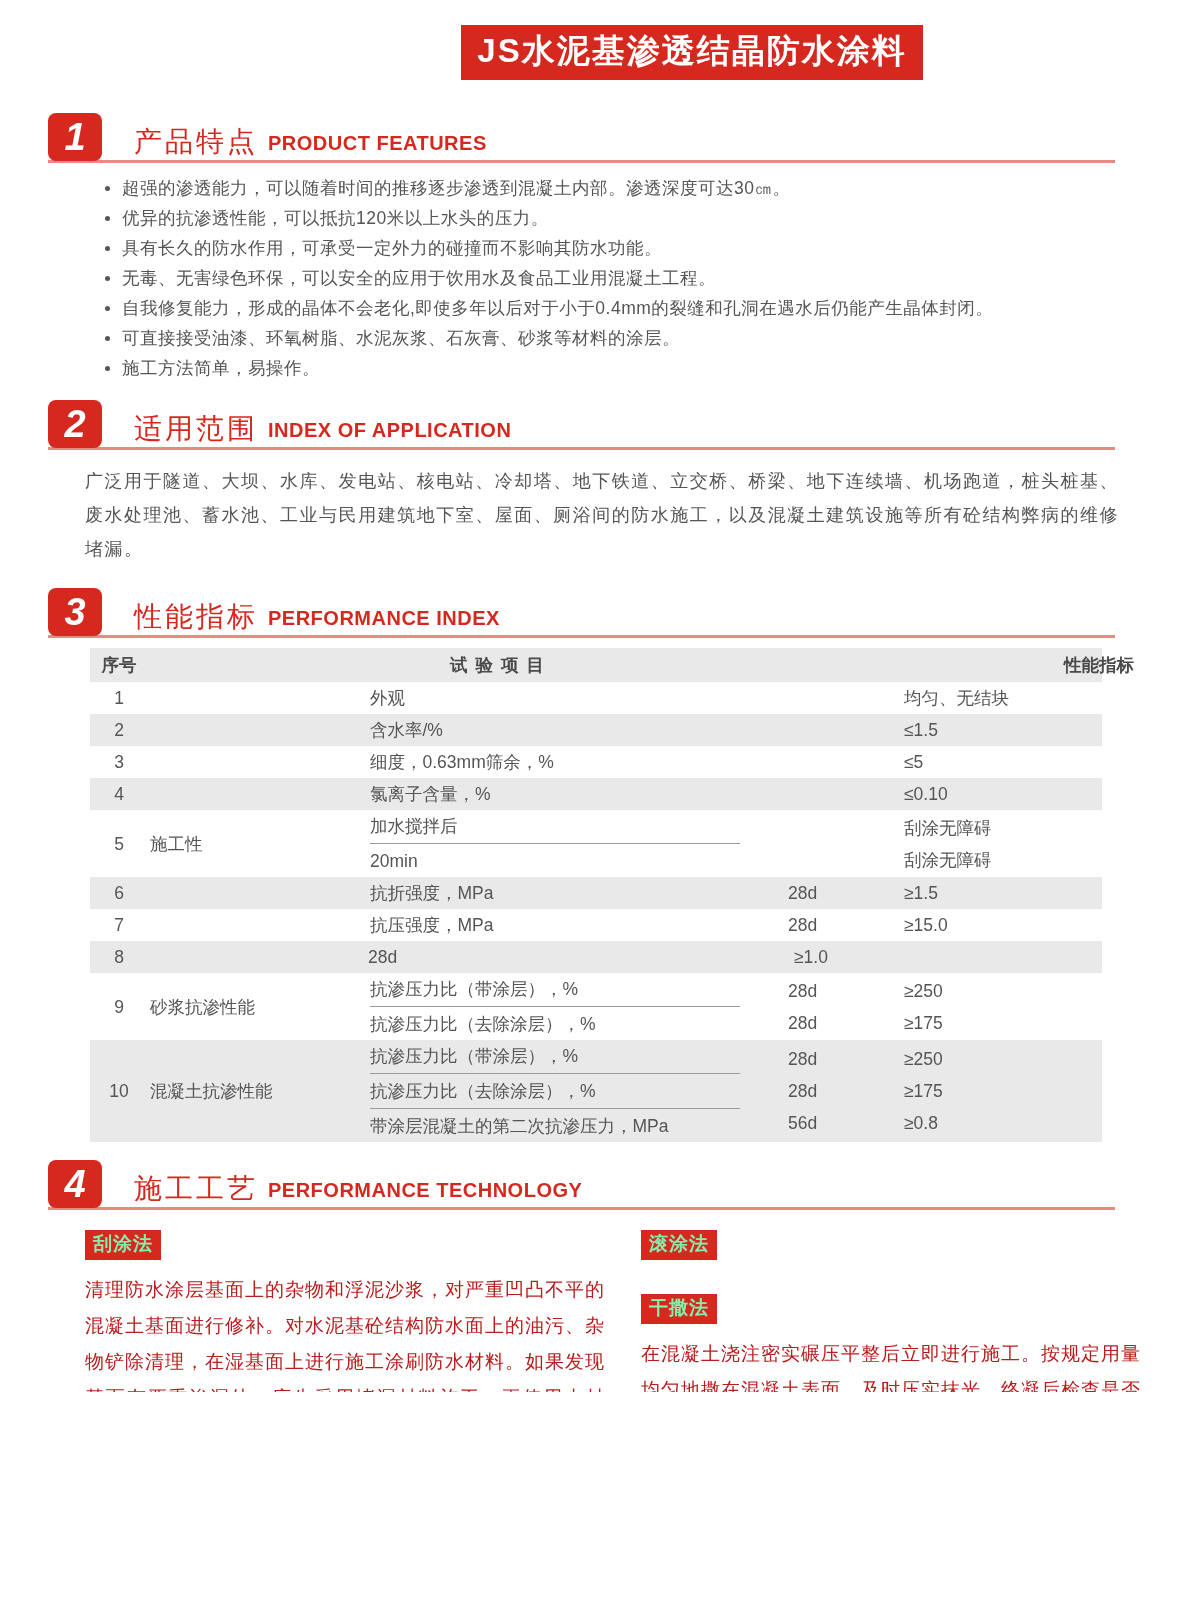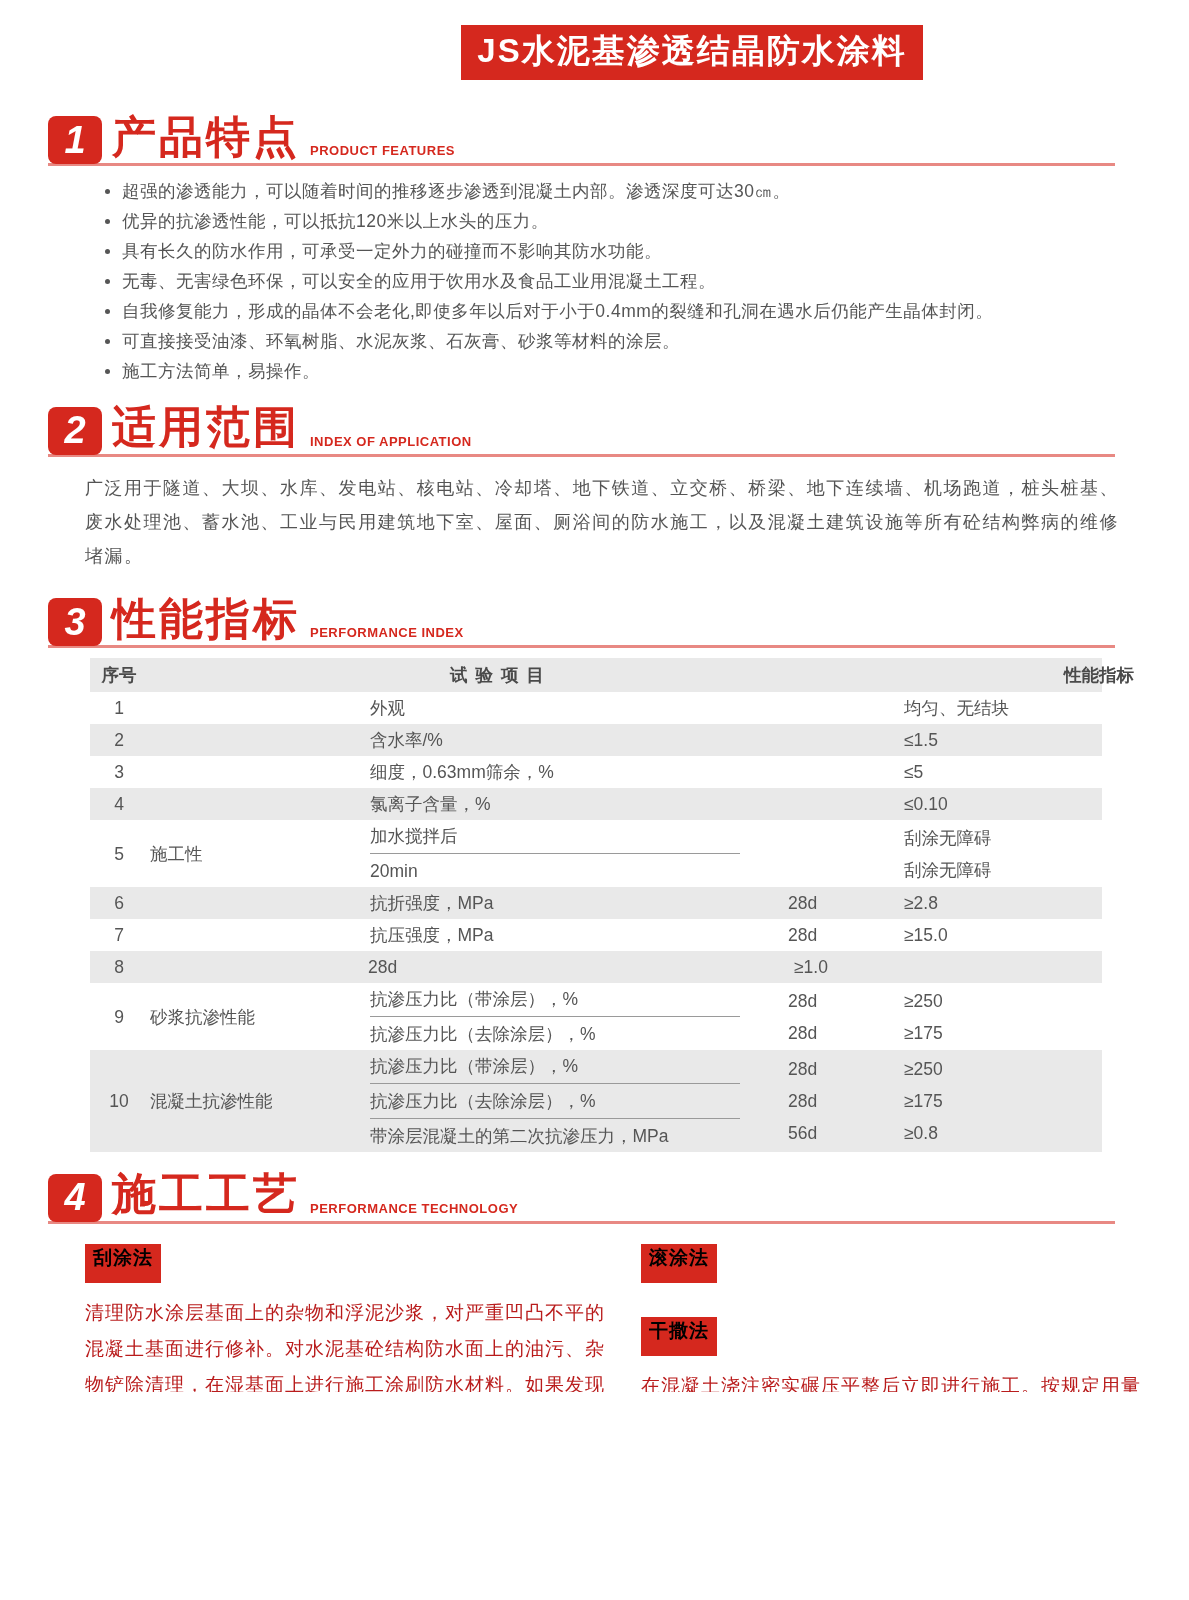--- a/index.html
+++ b/index.html
@@ -11,23 +11,23 @@
   .title-row { padding-top:25px; display:flex; justify-content:center; padding-left:195px; }
   .title-banner { background:#d5281e; color:#ffffff; font-size:33px; font-weight:bold;
                   padding:4px 16px 6px; letter-spacing:2px; }
 
   
   .sec-head { margin:0 74px 0 48px; display:flex; align-items:flex-end;
               border-bottom:3px solid rgba(213,40,30,.55); padding-bottom:2px; }
   .sec-num { width:54px; height:48px; background:#d5281e; color:#ffffff; border-radius:8px;
              font-size:38px; font-style:italic; font-weight:bold; display:flex;
              align-items:center; justify-content:center; margin-bottom:-3px; flex:0 0 auto; }
-  .sec-title { font-size:44px; color:#d5281e; font-weight:bold; margin-left:10px;
+  .sec-title { font-size:28px; color:#d5281e; font-weight:normal; margin-left:32px;
                letter-spacing:3px; line-height:1.1; }
-  .sec-sub { font-size:13px; color:#d5281e; font-weight:bold; margin-left:10px;
+  .sec-sub { font-size:20px; color:#d5281e; font-weight:bold; margin-left:10px;
              margin-bottom:3px; letter-spacing:.5px; }
 
   
   .bullets { list-style:none; margin:14px 60px 0 105px; }
   .bullets li { display:flex; align-items:flex-start; margin-bottom:7px; font-size:17.5px;
                 color:#555; line-height:23px; letter-spacing:.5px; }
   .dot { width:5px; height:5px; border-radius:50%; background:#555; margin:9px 12px 0 0; flex:0 0 auto; }
 
   
   .scope-p { margin:14px 70px 0 85px; font-size:18px; line-height:34px; color:#555;
@@ -45,22 +45,22 @@
   .c.item { padding-left:10px; }
   .c.item.spread { letter-spacing:8px; }
   .c.age { padding-left:8px; }
   .c.val { padding-left:14px; }
   .subdiv { height:1px; background:#9a9a9a; width:370px; margin:1px 0; }
 
   
   .construct-cols { display:flex; margin:20px 48px 0 85px; gap:36px; }
   .col-left { width:520px; flex:0 0 auto; }
   .col-right { flex:1; }
-  .method-badge { display:inline-block; background:#d5281e; color:#000000; font-size:19px;
-                  font-weight:bold; padding:1px 8px 12px; letter-spacing:1px; }
+  .method-badge { display:inline-block; background:#d5281e; color:#86efac; font-size:19px;
+                  font-weight:bold; padding:1px 8px 3px; letter-spacing:1px; }
   .method-p { margin-top:12px; font-size:19px; line-height:36px; color:#b91c1c;
               text-align:justify; letter-spacing:1px; }
   .badge-gap { margin-top:34px; }
 
   .mt-s1 { margin-top:33px; }
   .mt-s2 { margin-top:20px; }
   .mt-s3 { margin-top:22px; }
   .mt-s4 { margin-top:18px; }
   .mt-s5 { margin-top:40px; }
 </style>
@@ -226,21 +226,21 @@
           <div class="sub">6</div>
         </div>
       <div class="c cat"></div>
       <div class="c item">
           <div class="sub">抗折强度，MPa</div>
         </div>
       <div class="c age">
           <div class="sub">28d</div>
         </div>
       <div class="c val">
-          <div class="sub">≥2.8</div>
+          <div class="sub">≥1.5</div>
         </div>
     </div>
 
     <div class="trow">
       <div class="c no">
           <div class="sub">7</div>
         </div>
       <div class="c cat"></div>
       <div class="c item">
           <div class="sub">抗压强度，MPa</div>

